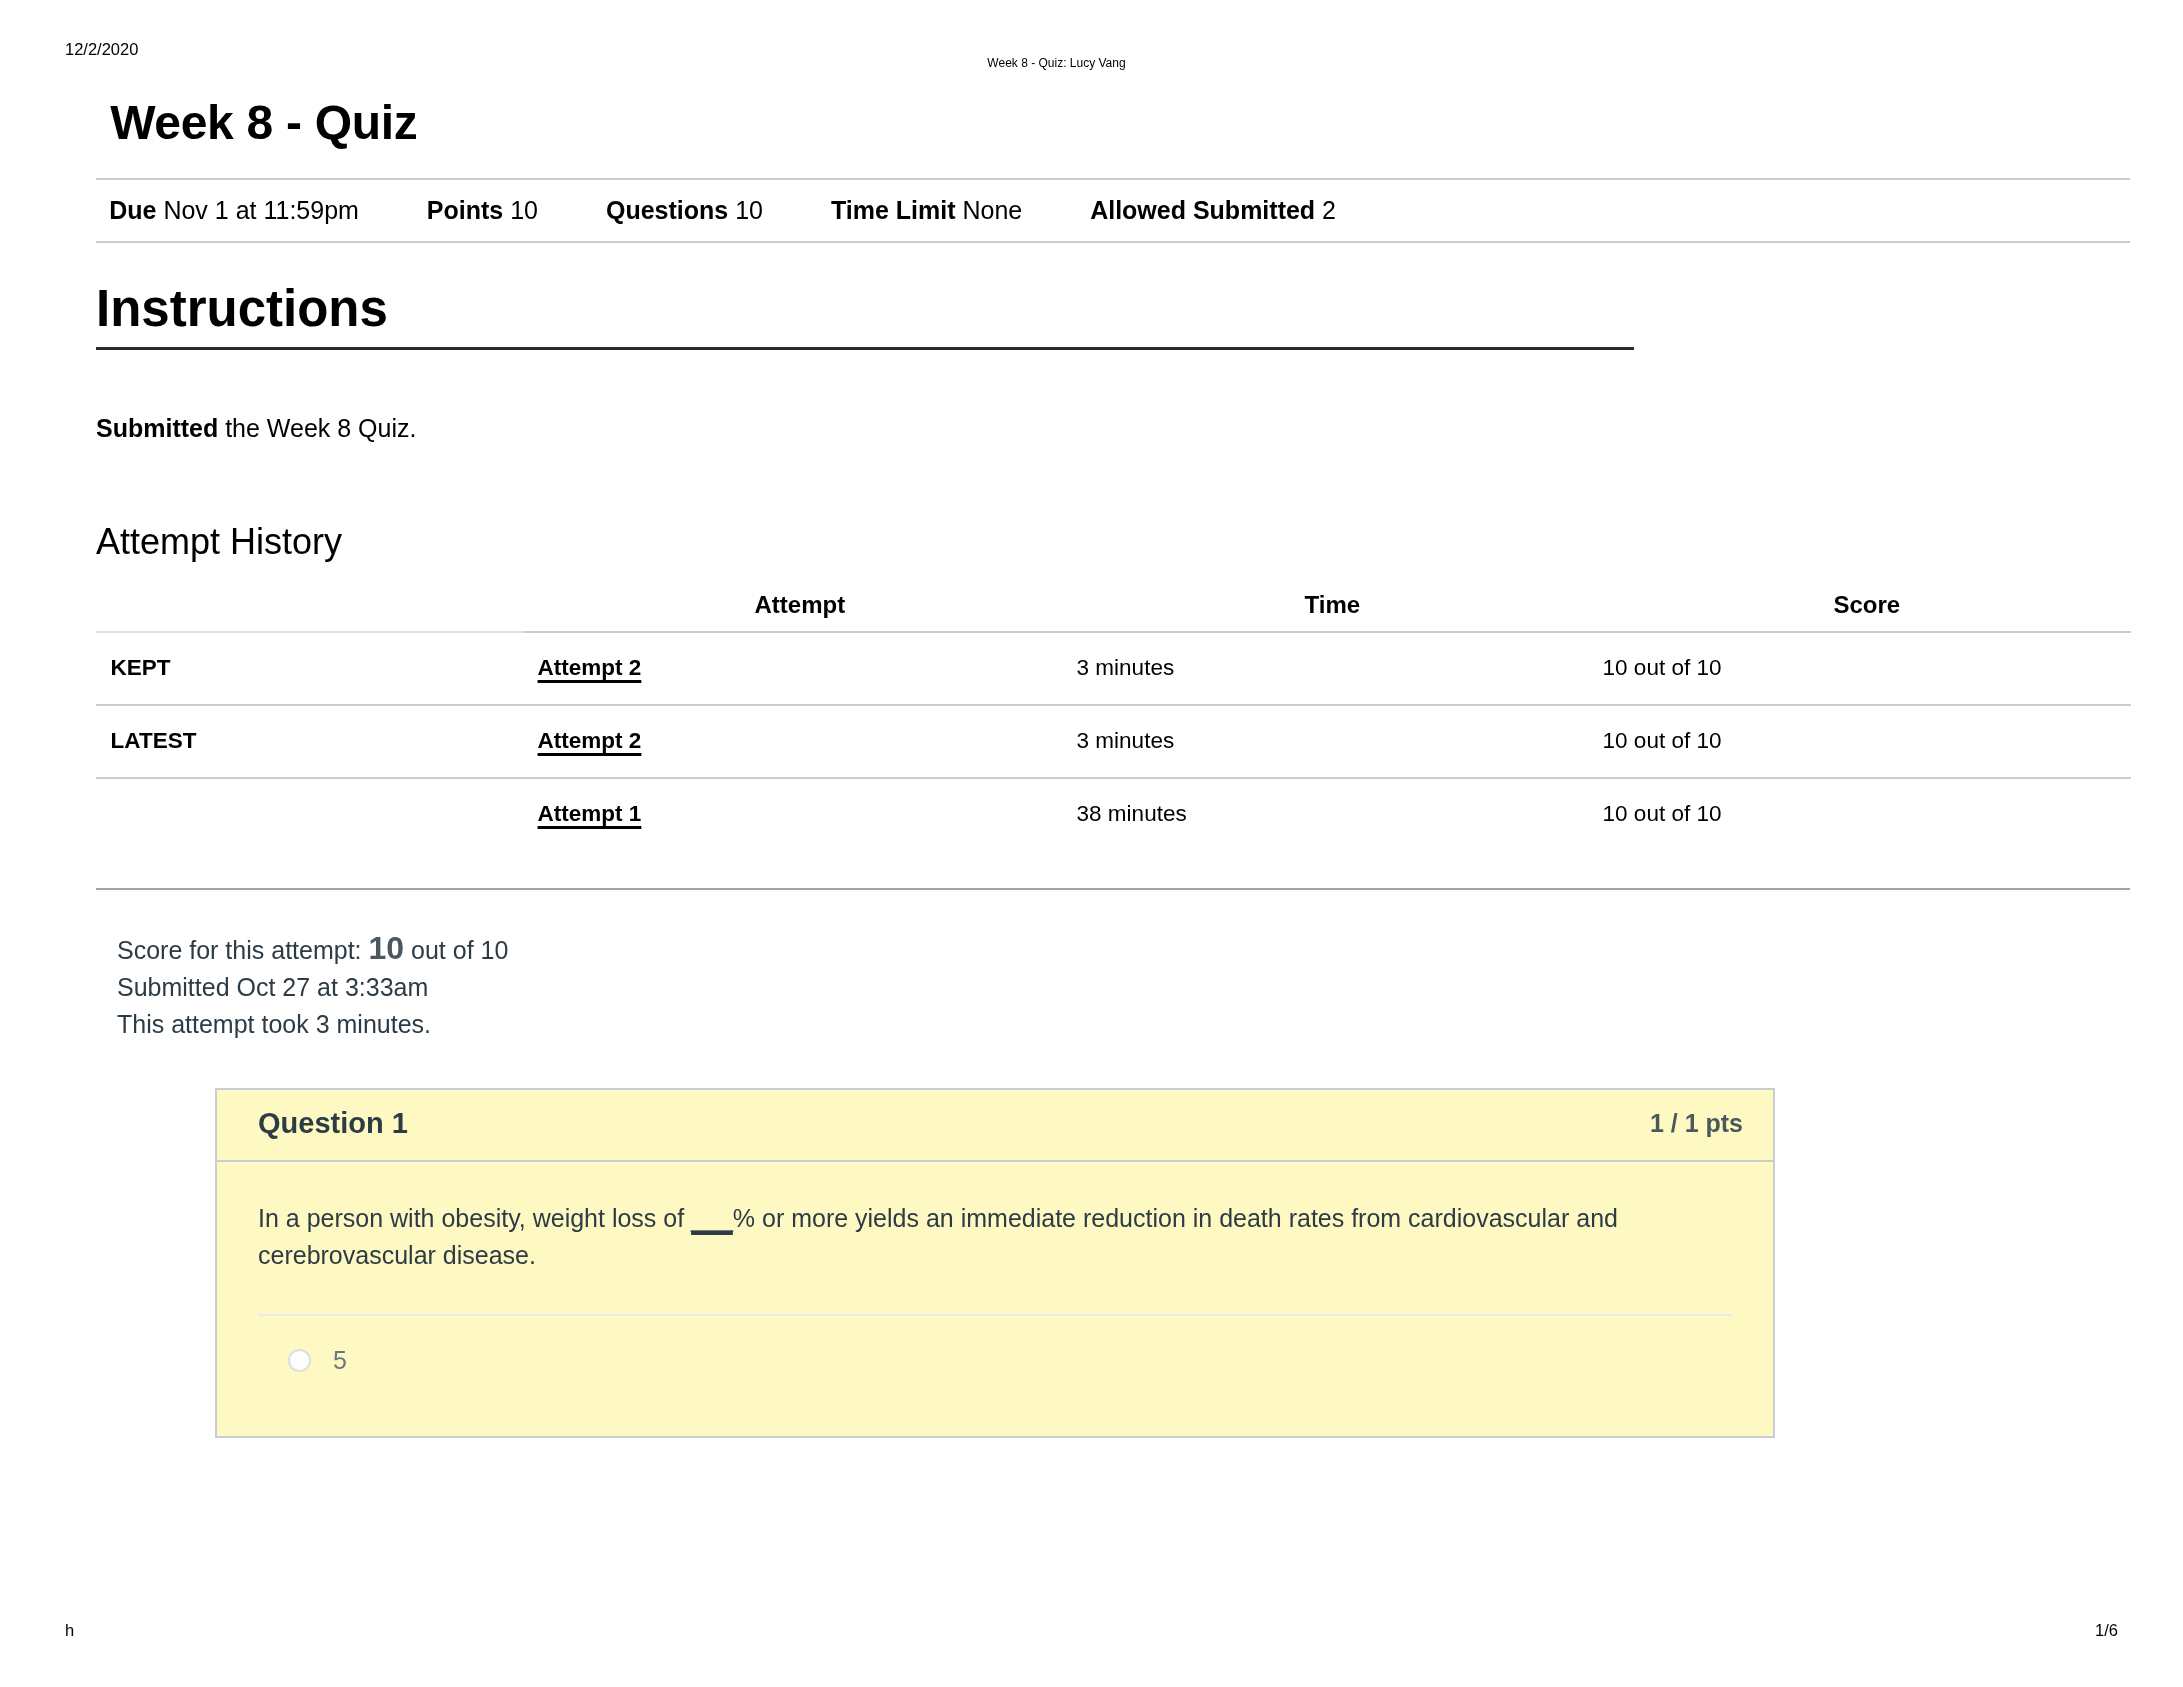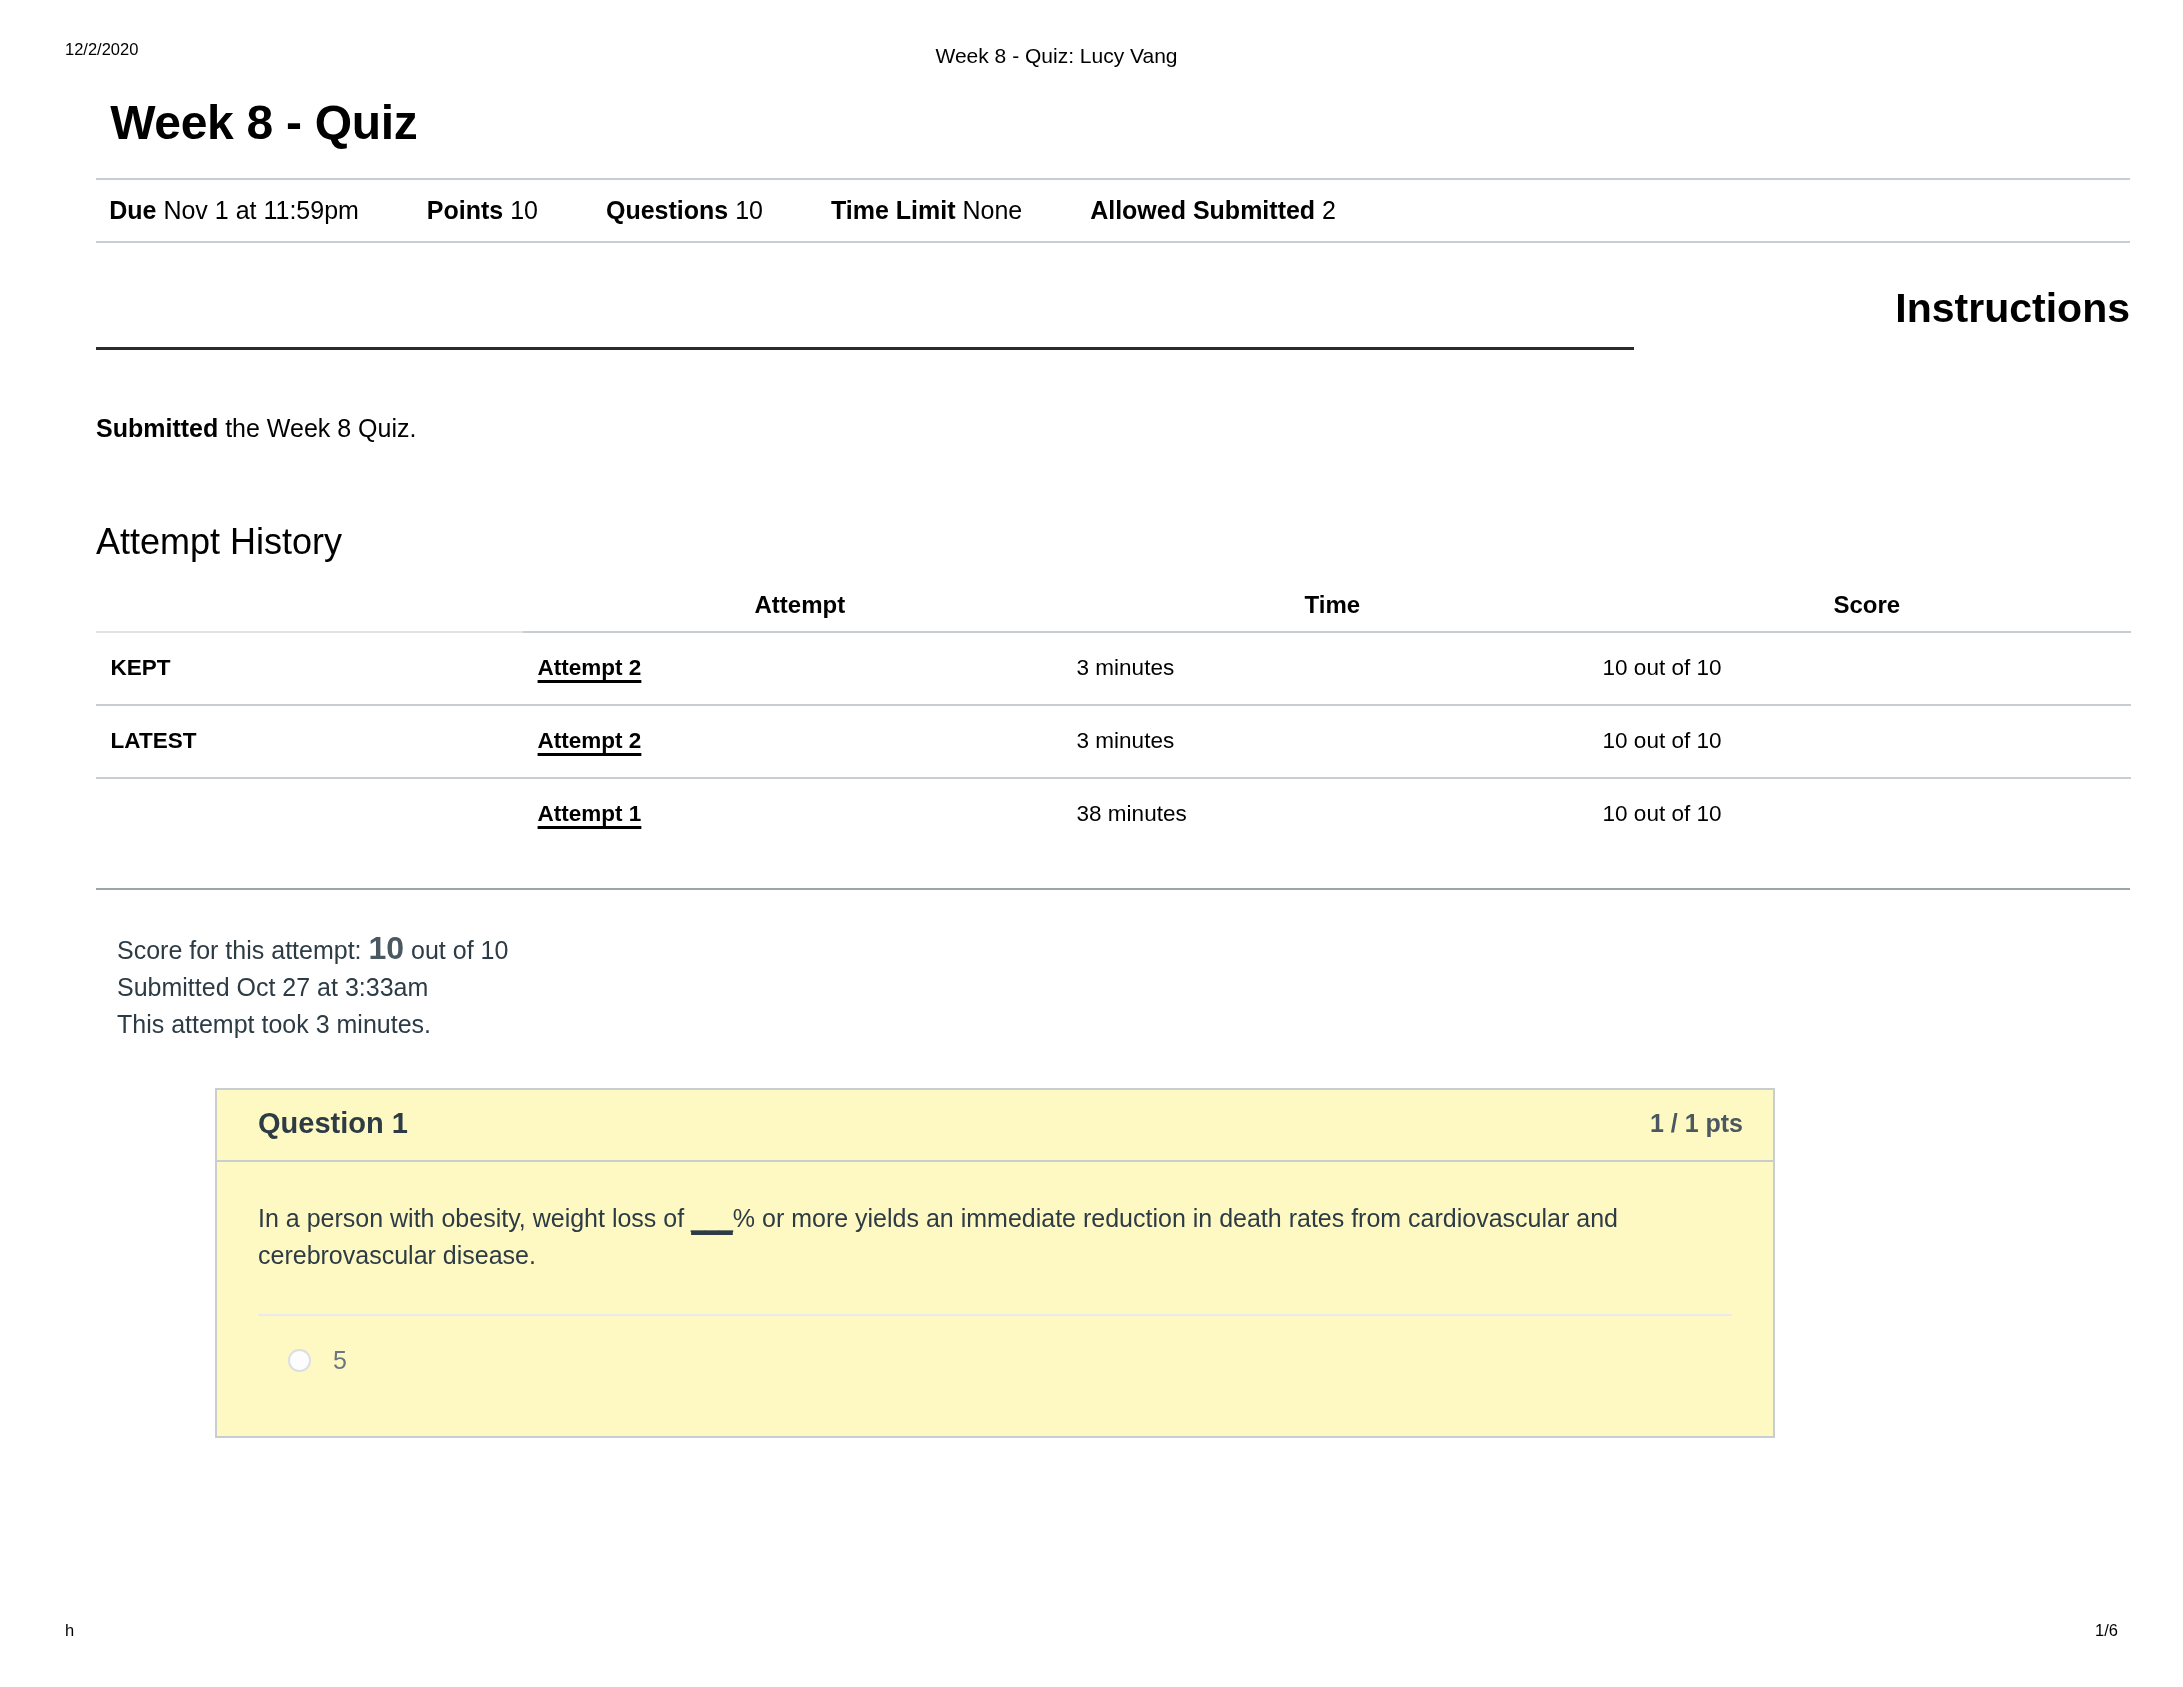--- a/index.html
+++ b/index.html
@@ -28,24 +28,24 @@
     position: absolute;
     left: 65px;
     top: 0;
     font-size: 16.5px;
     color: #000000;
     white-space: nowrap;
   }
   .print-header .ph-title {
     position: absolute;
     left: 0;
-    top: 4px;
+    top: 16px;
     width: 2113px;
     text-align: center;
-    font-size: 21px;
+    font-size: 12px;
     color: #000000;
     white-space: nowrap;
   }
   .print-footer {
     position: absolute;
     top: 1621px;
     left: 0;
     width: 2183px;
     height: 26.5px;
   }
@@ -94,25 +94,24 @@
   }
   .meta-item { display: inline-block; margin-right: 61px; }
   .meta-item:last-child { margin-right: 0; }
   .meta-item .lbl { font-weight: bold; }
   .meta-item .val { font-weight: normal; }
 
   
   h2.instructions-title {
     margin: 41px 0 0 0;
     padding: 0 0 0 0;
-    font-size: 41px;
+    font-size: 51px;
     line-height: 49px;
     font-weight: bold;
     color: #000000;
-    text-align: right;
   }
   .instructions-rule {
     margin-top: 14.6px;
     width: 1538px;
     height: 2.6px;
     background: #2b2b2b;
   }
   .instructions-body {
     margin-top: 63px;
     font-size: 25px;

